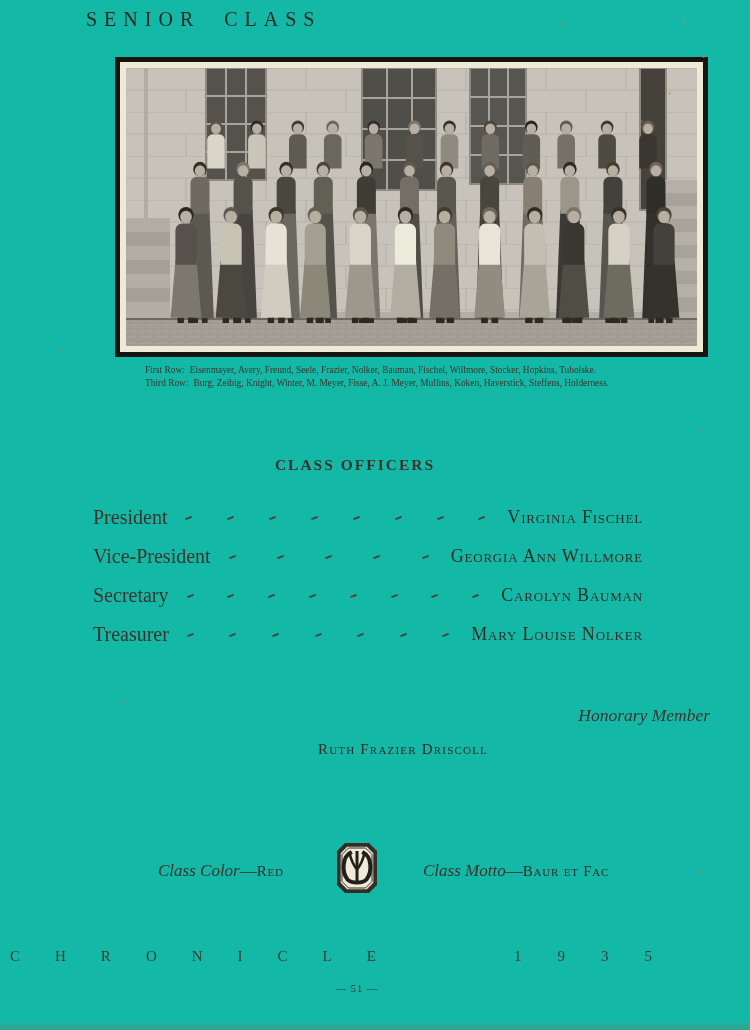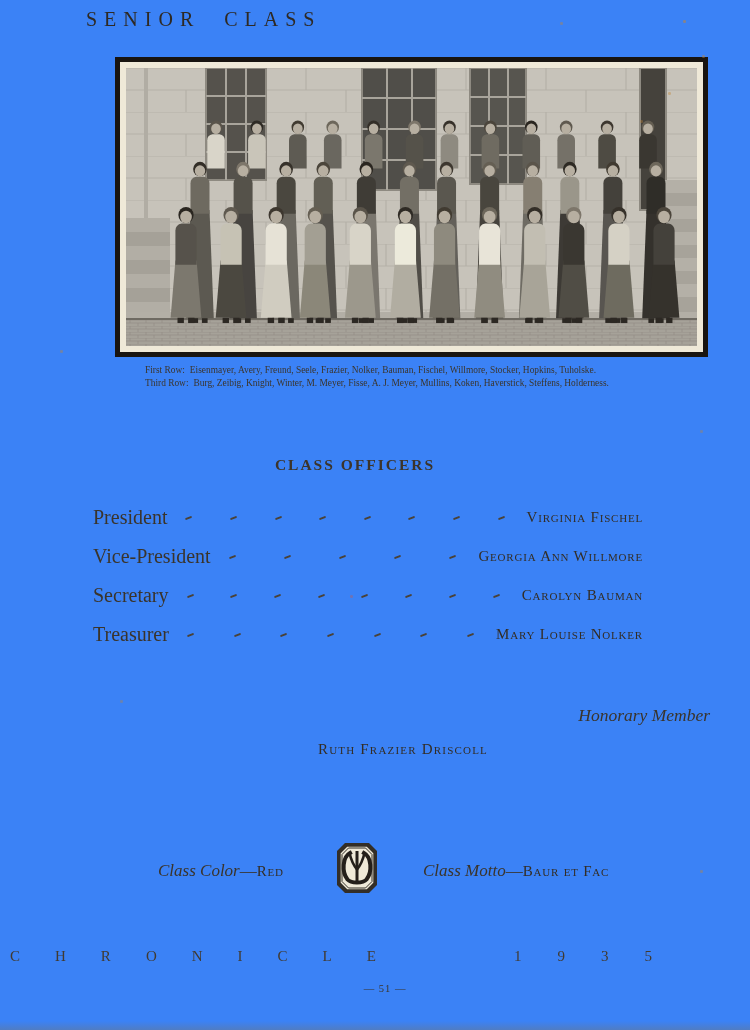--- a/index.html
+++ b/index.html
@@ -1,20 +1,20 @@
 <!DOCTYPE html>
 <html><head>
 <meta charset="utf-8">
 <style>
   html,body{margin:0;padding:0;}
   body{background:#e8e3d2;}
   .page{
     position:relative;
     width:750px;height:1030px;
-    background:#3b82f6;
+    background:#14b8a6;
     overflow:hidden;
     font-family:"Liberation Serif","DejaVu Serif",serif;
     color:#38322a;
   }
   
   .page-title{
     position:absolute;left:86px;top:8px;
     font-size:20px;letter-spacing:7px;word-spacing:12px;
     color:#2e2923;font-weight:400;
   }
@@ -41,21 +41,21 @@
   
   .officers-heading{
     position:absolute;left:0;top:456px;width:710px;
     text-align:center;font-size:15.5px;letter-spacing:2px;color:#3c342a;font-weight:bold;
   }
   .officers{position:absolute;left:93px;top:506px;width:550px;}
   .officer-row{display:flex;align-items:flex-start;height:22px;margin-bottom:17px;}
   .officer-title{font-size:20px;line-height:22px;color:#3a342b;}
   .leader{flex:1;display:flex;justify-content:space-between;align-items:center;margin:11px 22px 0 18px;}
   .dash{width:7px;height:1.8px;background:#4a4237;border-radius:1px;transform:rotate(-22deg);}
-  .officer-name{font-variant:small-caps;font-size:15px;letter-spacing:.8px;line-height:22px;color:#332d25;}
+  .officer-name{font-variant:small-caps;font-size:18px;letter-spacing:.8px;line-height:22px;color:#332d25;}
   
   .honorary-heading{
     position:absolute;left:0;top:705px;width:710px;text-align:right;
     font-style:italic;font-size:17.5px;color:#3a342b;
   }
   .honorary-name{
     position:absolute;left:0;top:741px;width:710px;text-align:center;
     font-variant:small-caps;font-size:15px;letter-spacing:1.2px;color:#332d25;padding-left:48px;
   }
   
@@ -71,21 +71,21 @@
     display:flex;justify-content:space-between;
     font-size:15px;color:#413a31;
   }
   .footer-year{
     position:absolute;left:514px;top:948px;width:138px;
     display:flex;justify-content:space-between;
     font-size:15px;color:#413a31;
   }
   .page-number{
     position:absolute;left:0;top:983px;width:714px;text-align:center;
-    font-size:10.5px;letter-spacing:1px;color:#3b352c;margin-left:28px;
+    font-size:10.5px;letter-spacing:1px;color:#3b352c;
   }
   
   .scan-bottom{
     position:absolute;left:0;bottom:0;width:750px;height:9px;
     background:linear-gradient(to bottom,rgba(120,114,100,0),rgba(120,114,100,.35));
   }
   .foxing{
     position:absolute;left:683px;top:20px;width:2.5px;height:2.5px;border-radius:50%;
     background:rgba(193,133,55,.55);
     box-shadow:19px 35px 0 rgba(193,133,55,.45),

